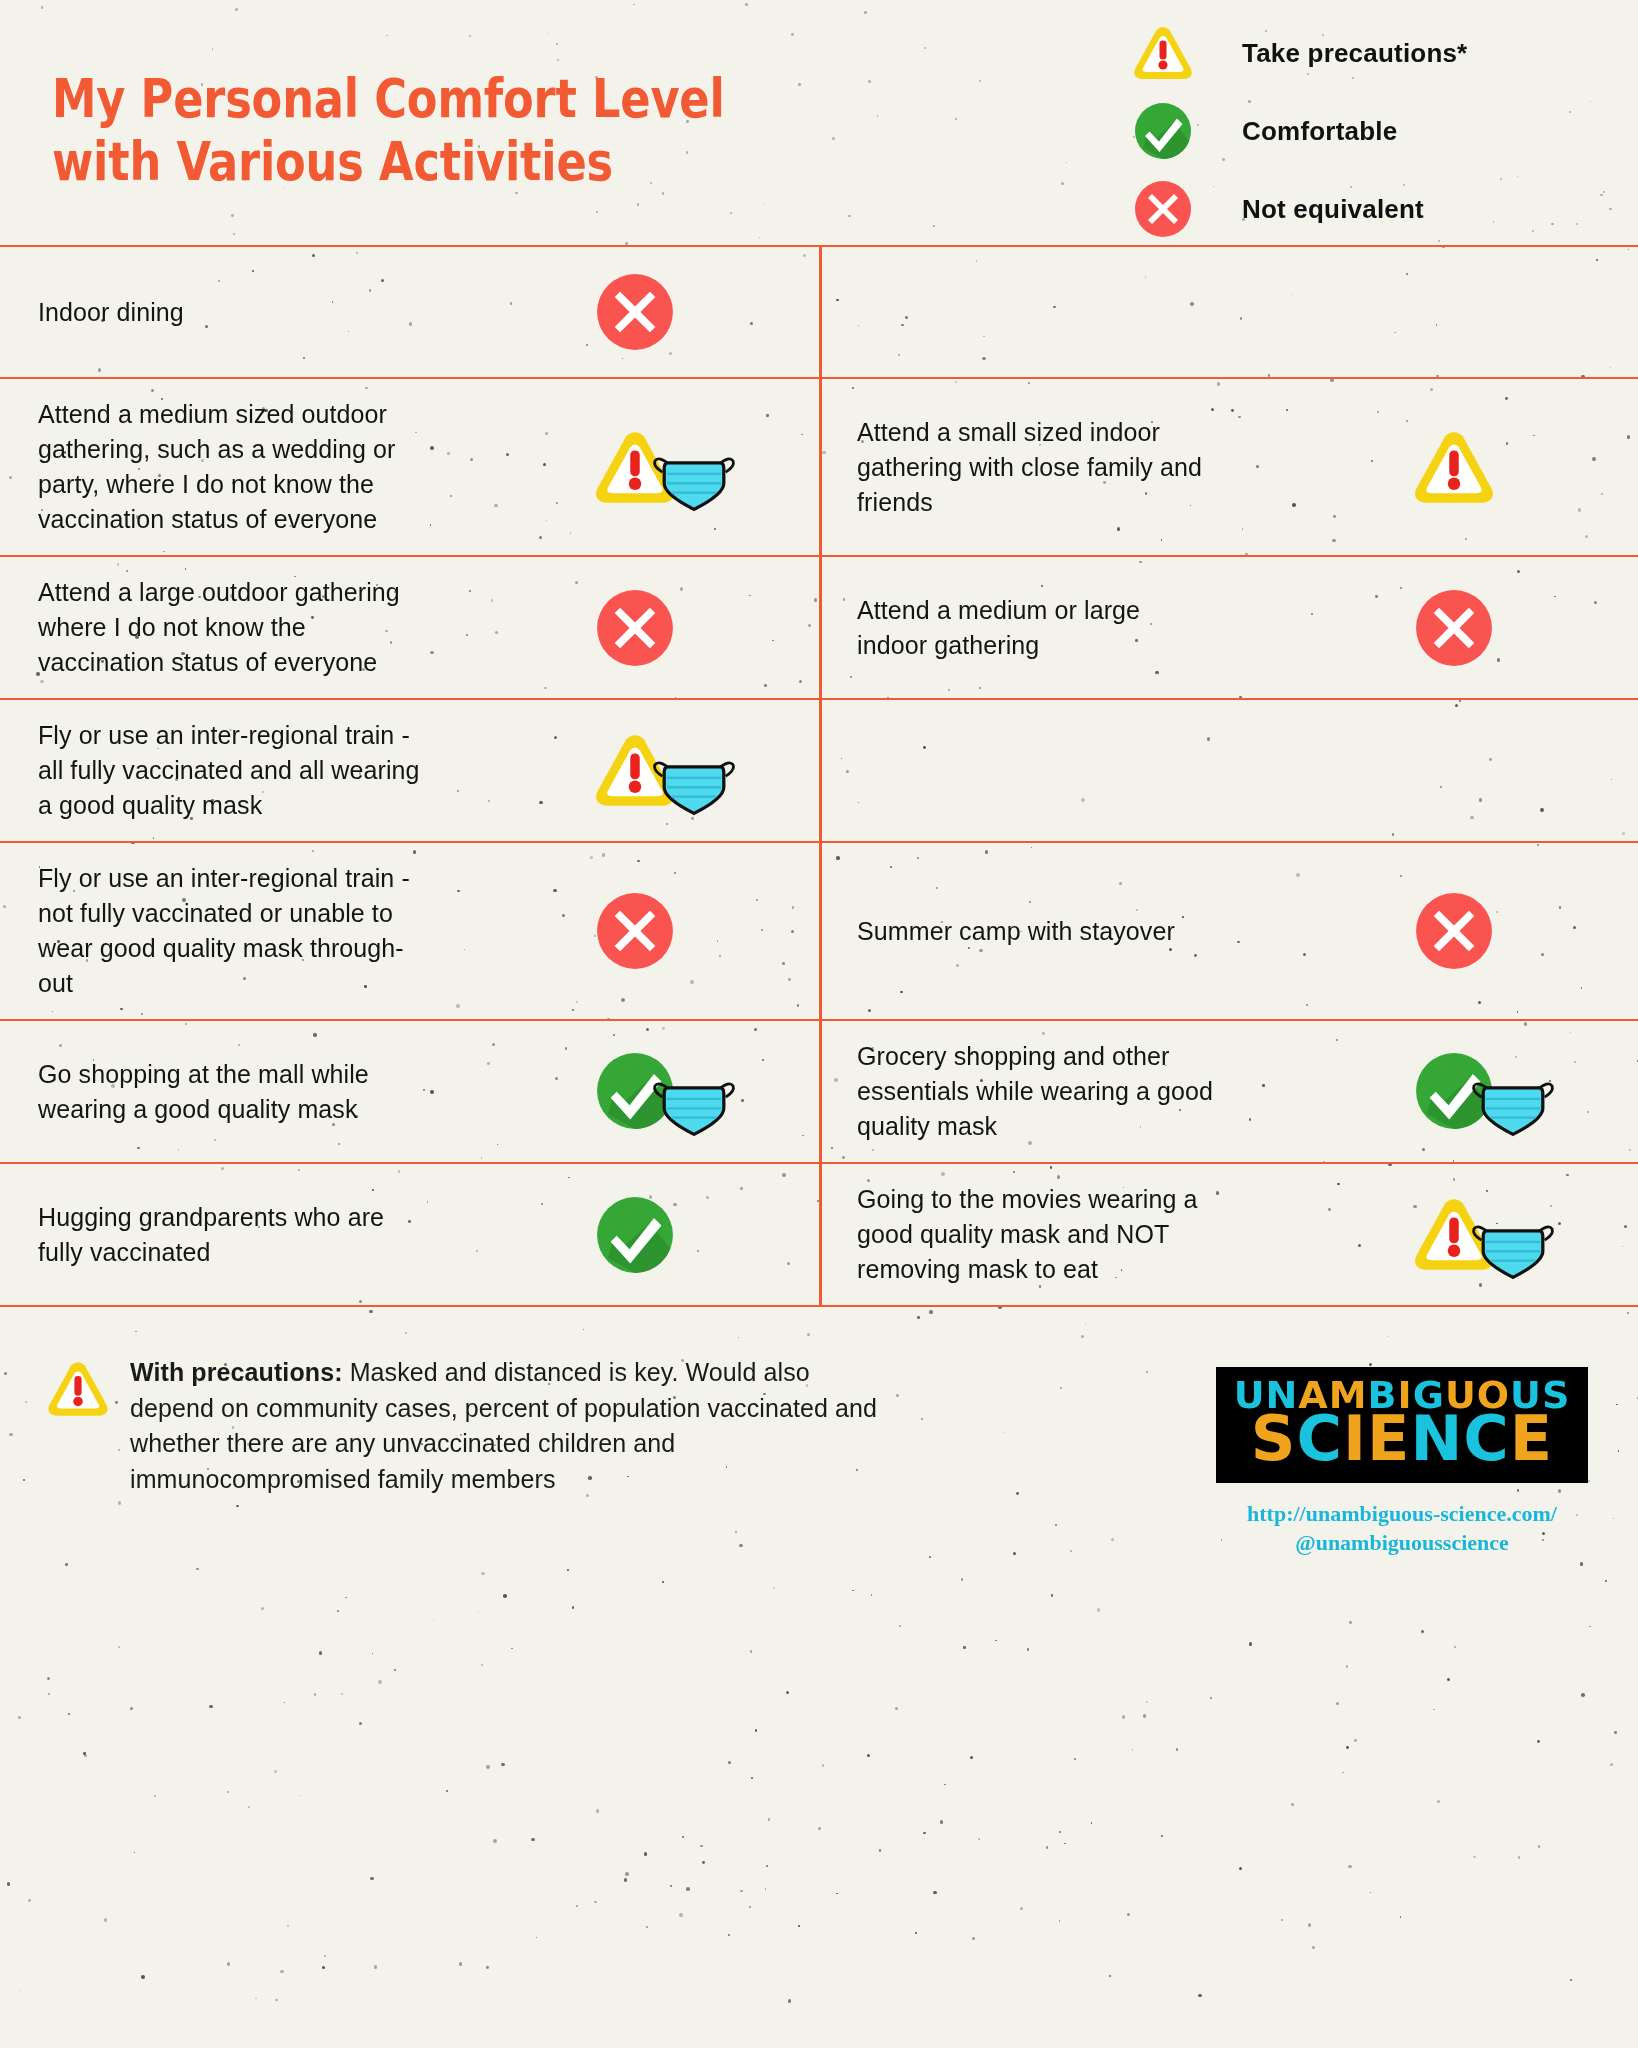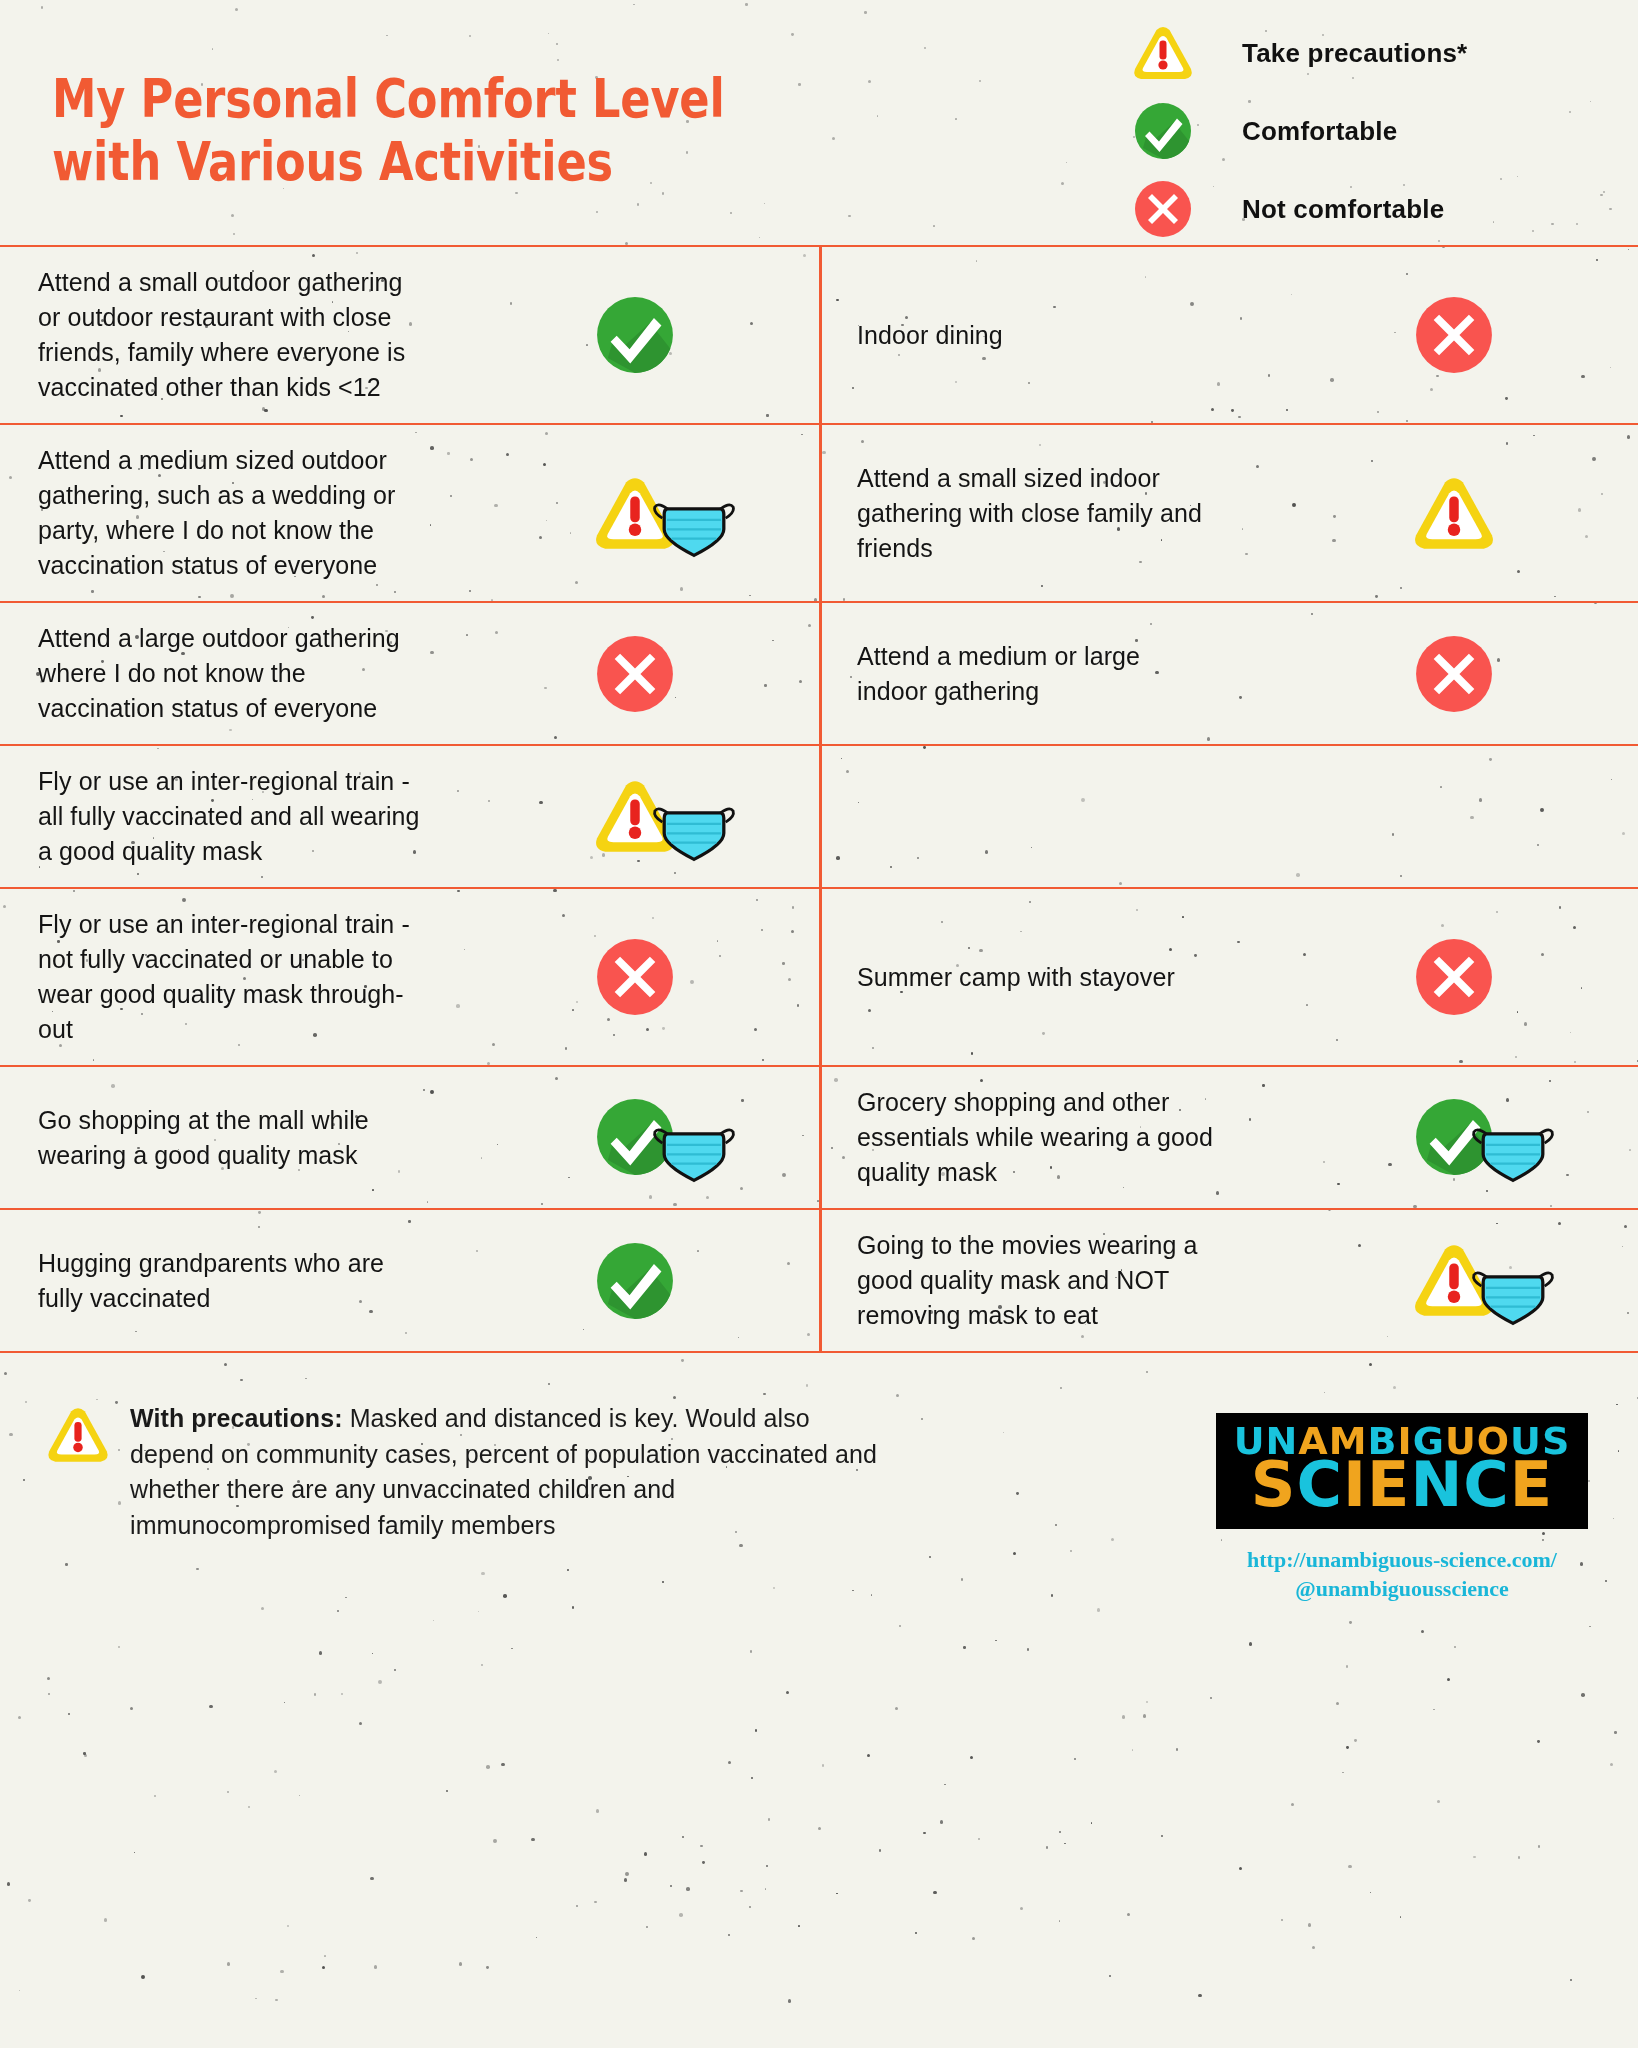--- a/index.html
+++ b/index.html
@@ -834,47 +834,30 @@
         <span class="legend-label">Comfortable</span>
       </div>
 
       <div class="legend-row">
         <span class="legend-ico ico">
           <svg width="62" height="62" viewBox="0 0 62 62">
             <circle cx="31" cy="31" r="28" fill="#f9544f"></circle>
             <path d="M20 16 L31 27 L42 16 L46 20 L35 31 L46 42 L42 46 L31 35 L20 46 L16 42 L27 31 L16 20 Z" fill="#ffffff"></path>
           </svg>
         </span>
-        <span class="legend-label">Not comfortable</span>
+        <span class="legend-label">Not equivalent</span>
       </div>
 
     </div>
   </div>
 
   <div class="table">
     <div class="vdiv"></div>
     <div id="rows">
         <div class="row">
-          <div class="cell">
-            <div class="txt">Attend a small outdoor gathering
-or outdoor restaurant with close
-friends, family where everyone is
-vaccinated other than kids &lt;12</div>
-            <div class="mark">
-              <div class="pair">
-                <span class="ico">
-                  <svg width="84" height="84" viewBox="0 0 62 62">
-                    <circle cx="31" cy="31" r="28" fill="#35a736"></circle>
-                    <path d="M31 59a28 28 0 0 0 26-18L42 22 22 40 15 34 11 48z" fill="#2e9430"></path>
-                    <path d="M17.5 31.5 L27 41.5 L45 18.5 L50.5 24 L27.5 52 L13 36 Z" fill="#ffffff"></path>
-                  </svg>
-                </span>
-              </div>
-            </div>
-          </div>
           <div class="cell">
             <div class="txt">Indoor dining</div>
             <div class="mark">
               <div class="pair">
                 <span class="ico">
                   <svg width="84" height="84" viewBox="0 0 62 62">
                     <circle cx="31" cy="31" r="28" fill="#f9544f"></circle>
                     <path d="M20 16 L31 27 L42 16 L46 20 L35 31 L46 42 L42 46 L31 35 L20 46 L16 42 L27 31 L16 20 Z" fill="#ffffff"></path>
                   </svg>
                 </span>

